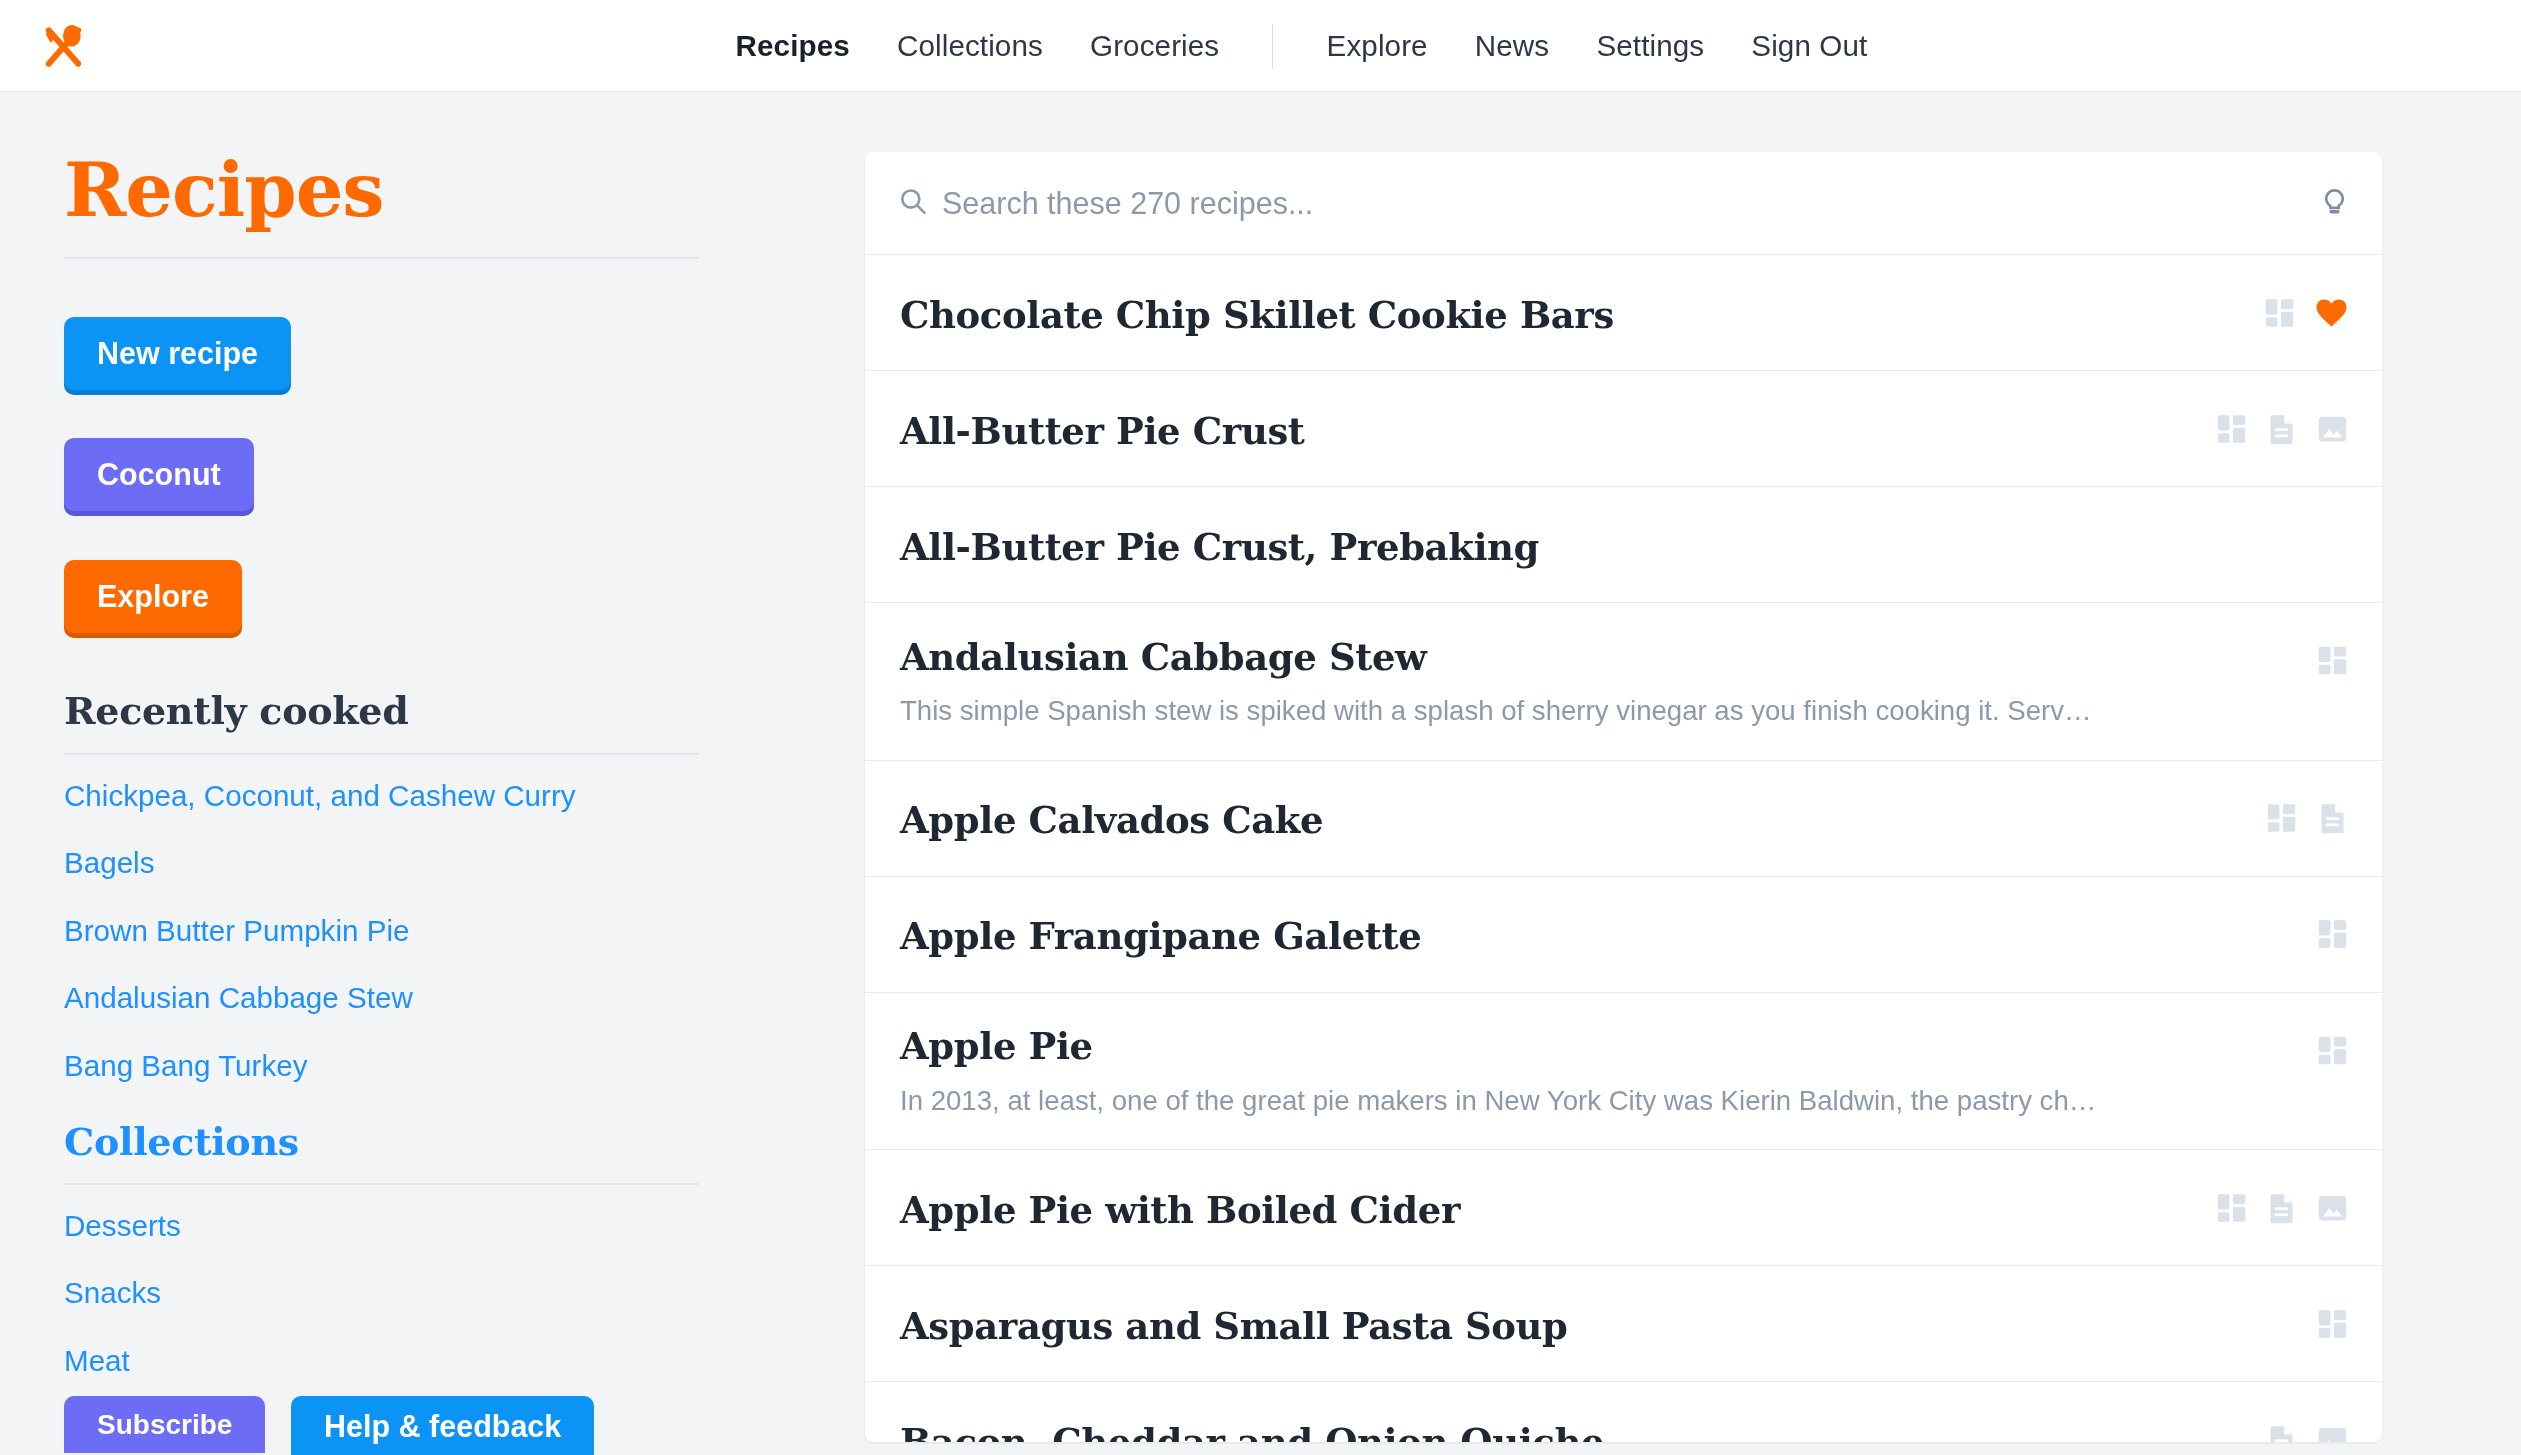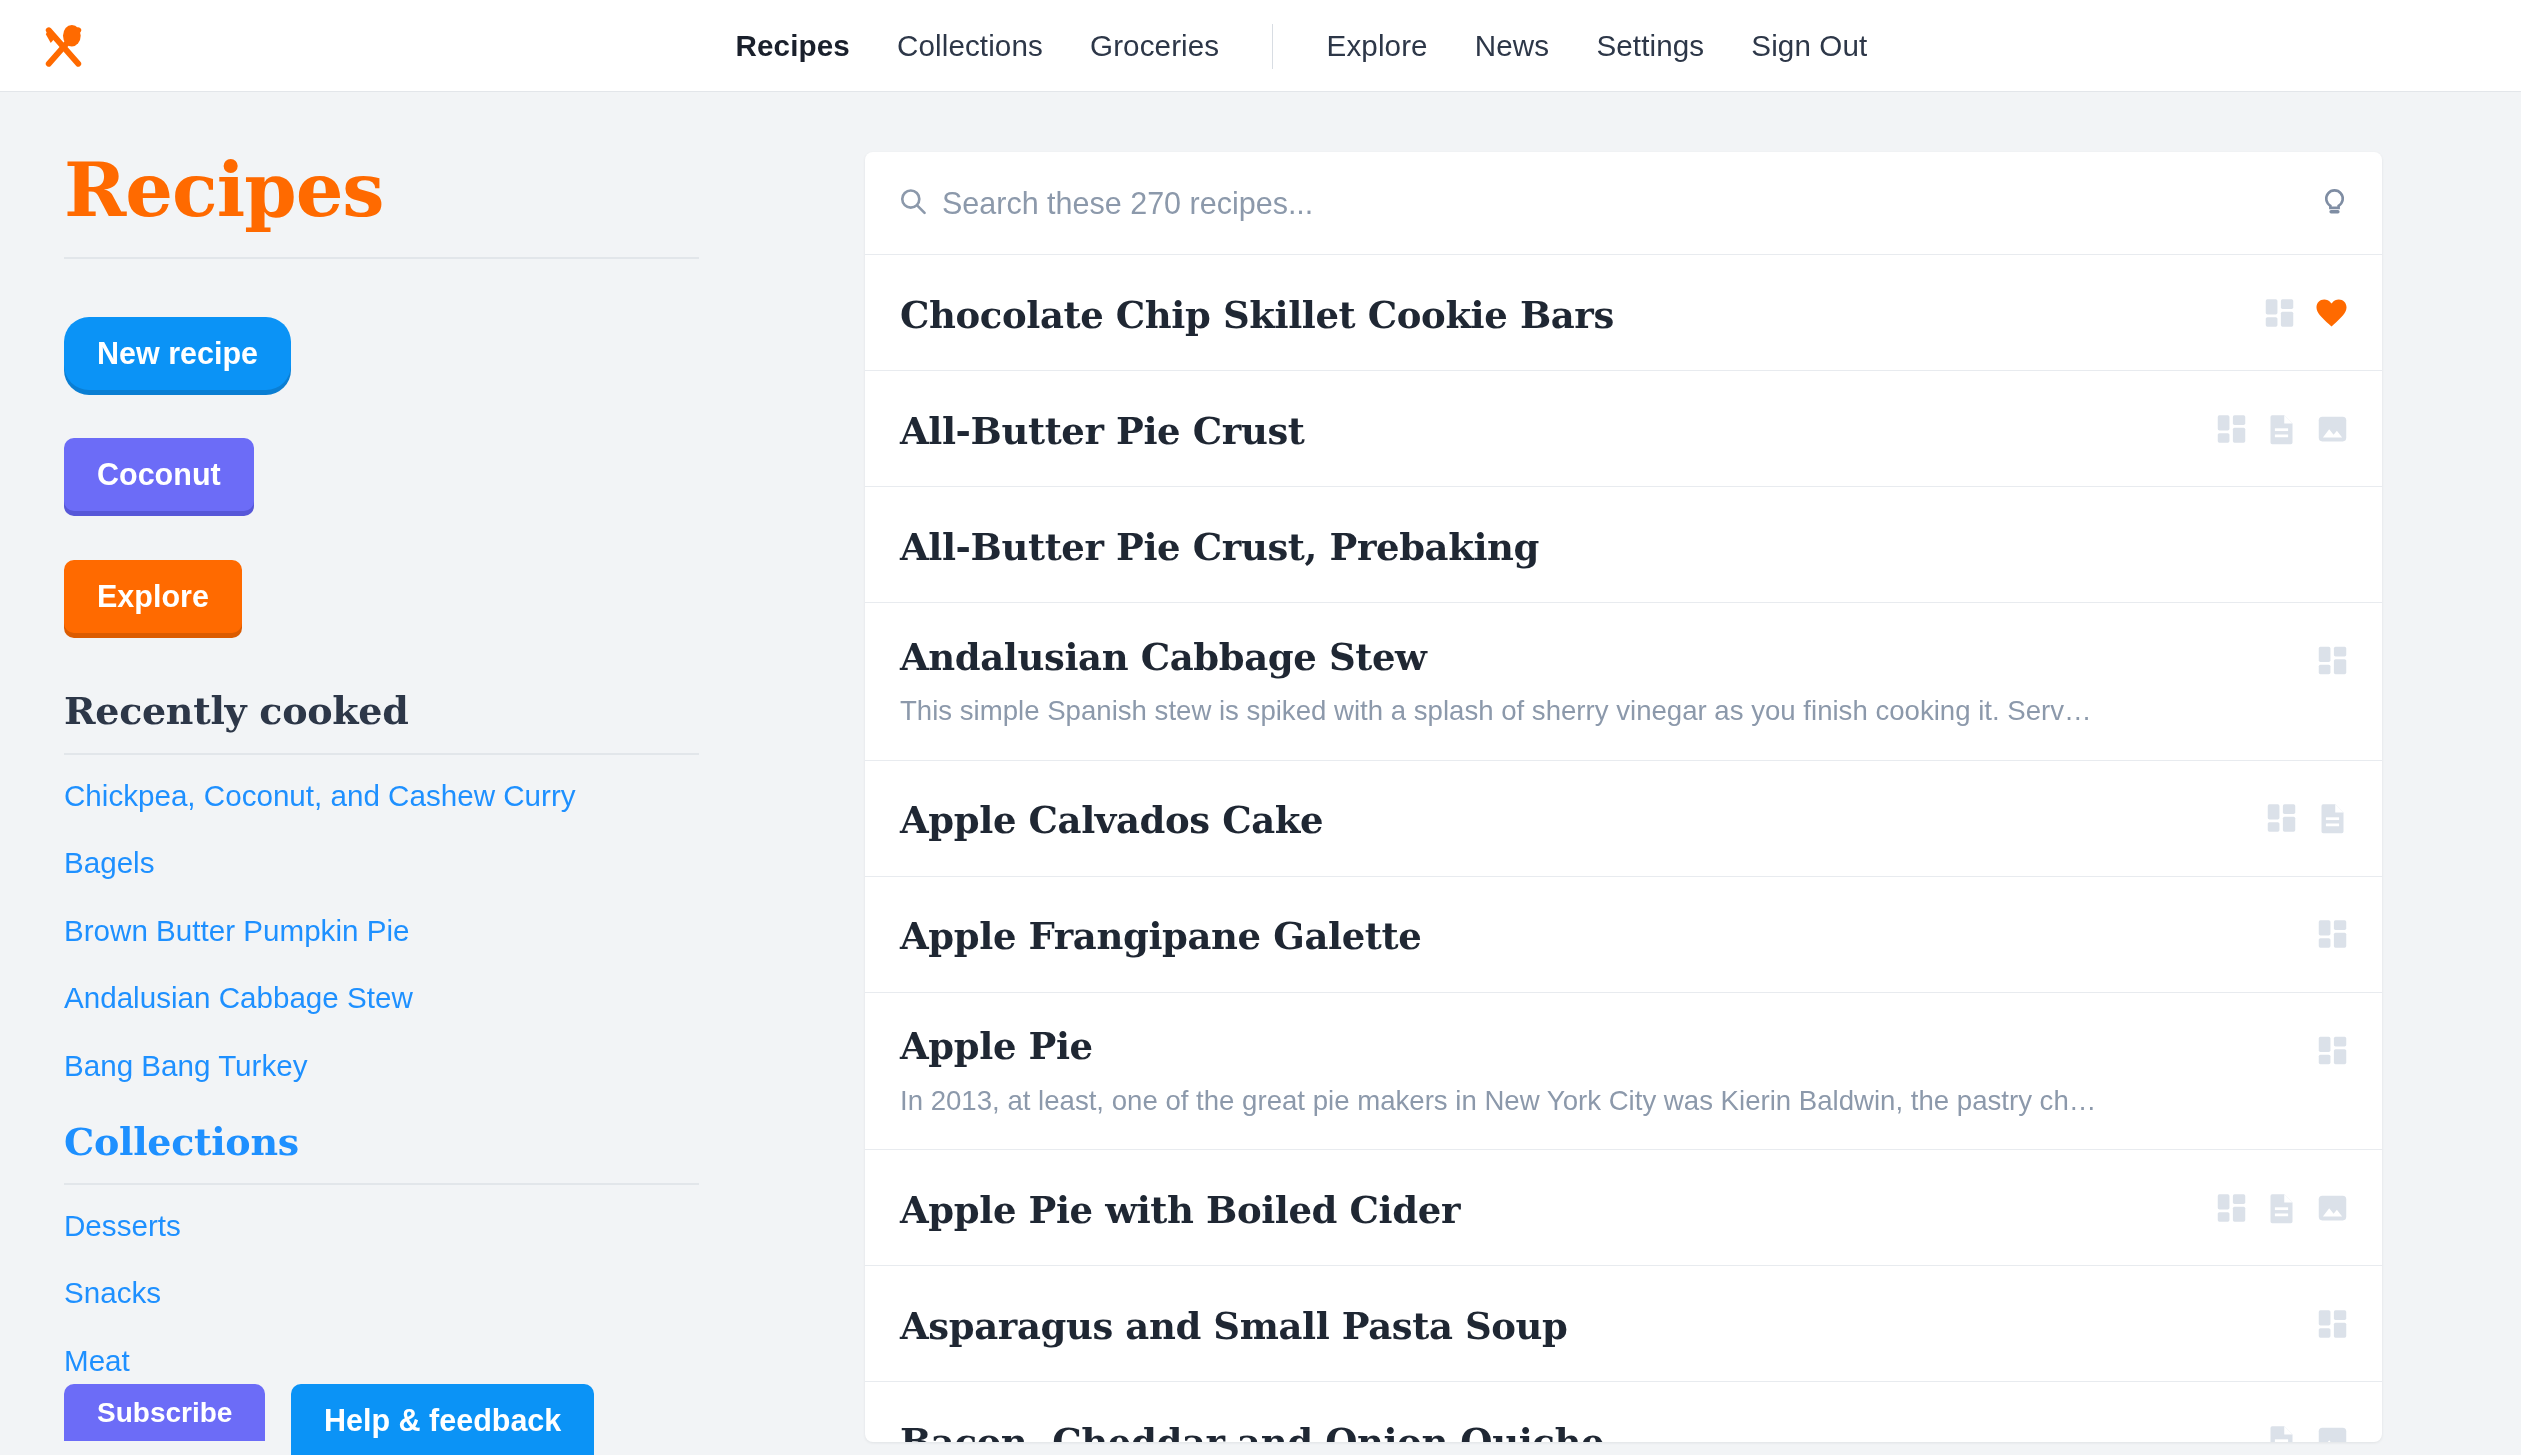--- a/index.html
+++ b/index.html
@@ -85,21 +85,20 @@
     font-size: 30.5px;
     font-weight: 700;
     cursor: pointer;
     white-space: nowrap;
   }
   .btn-newrecipe {
     background: #0b93f6;
     box-shadow: 0 4.9px 0 0 #0a7ed3;
     padding: 0 33px; height: 73px;
     margin-top: 58px;
-    border-radius: 25px;
   }
   .btn-import {
     background: #6c6cf7;
     box-shadow: 0 4.9px 0 0 #5757d8;
     padding: 0 33px; height: 73px;
     margin-top: 48px;
   }
   .btn-explore {
     background: #ff6a00;
     box-shadow: 0 4.9px 0 0 #db5b00;
@@ -136,21 +135,21 @@
     display: flex; gap: 25.6px;
   }
   .btn-subscribe {
     background: #6c6cf7;
     padding: 0 33px; height: 57px;
     border-radius: 9.9px 9.9px 0 0;
     font-size: 28px;
   }
   .btn-help {
     background: #0b93f6;
-    padding: 0 33px; height: 72px;
+    padding: 0 33px; height: 60px;
     border-radius: 9.9px 9.9px 0 0;
     font-size: 30.5px;
   }
 
   
   .main {
     position: absolute; left: 865px; top: 60px;
     width: 1517px;
     background: #ffffff;
     border-radius: 7.9px;

